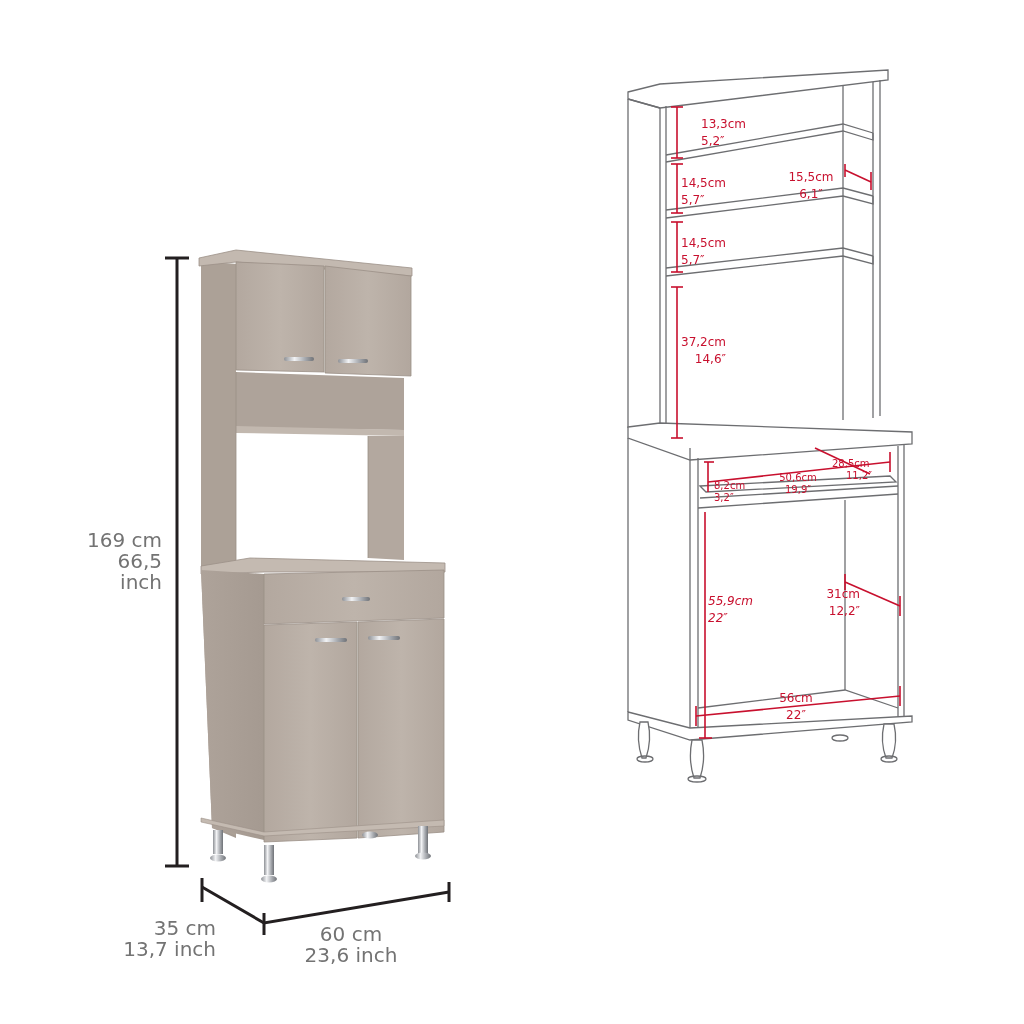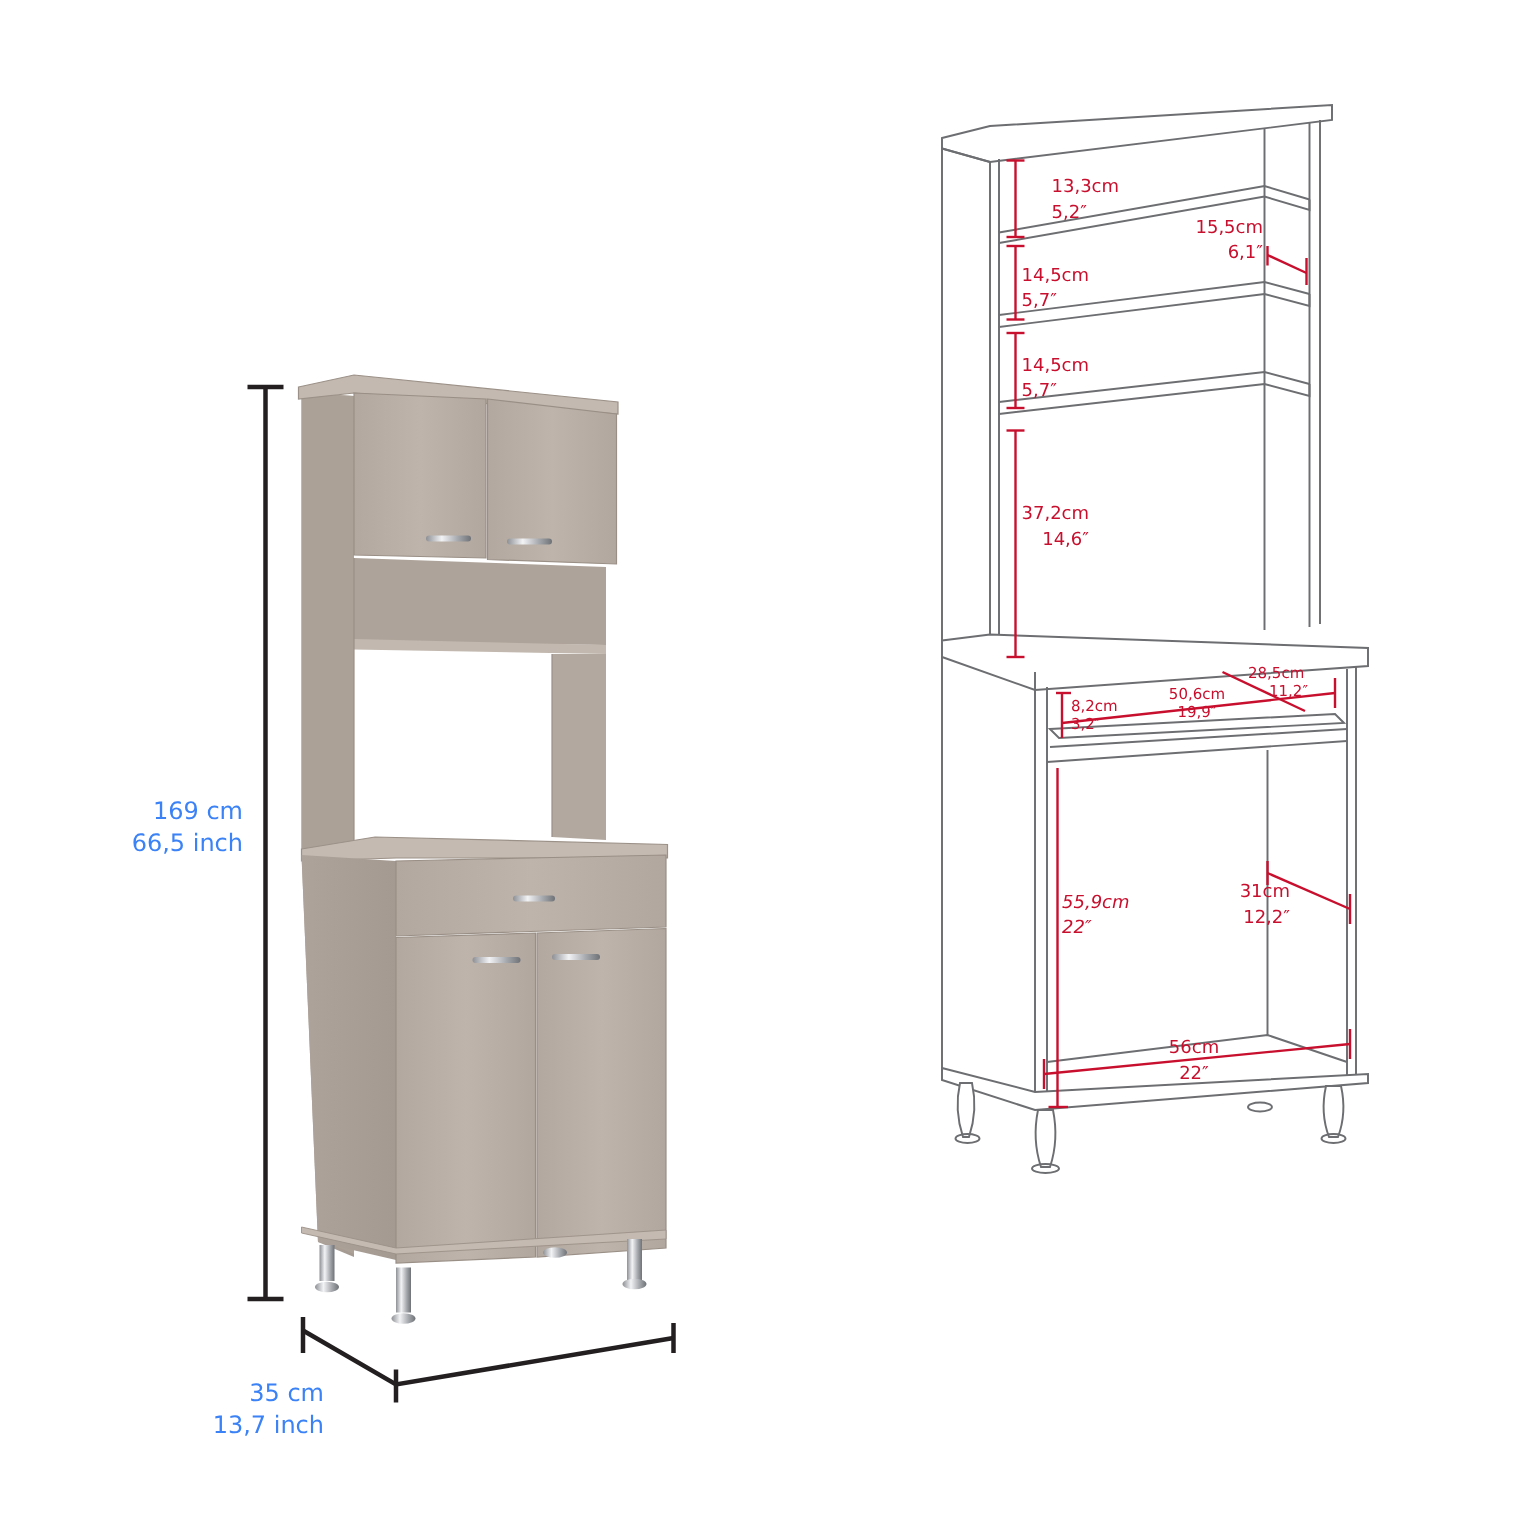--- a/index.html
+++ b/index.html
@@ -1,21 +1,21 @@
 <!DOCTYPE html>
 <html><head>
 <meta charset="utf-8">
 <style>
   html, body { margin:0; padding:0; background:#ffffff; }
   body { width:1024px; height:1024px; position:relative; overflow:hidden; font-family:"DejaVu Sans", sans-serif; }
   .stage { position:absolute; left:0; top:0; width:1024px; height:1024px; }
   svg { position:absolute; left:0; top:0; }
-  .lbl-black { position:absolute; color:#3b82f6; font-family:"DejaVu Sans", sans-serif; font-size:16px; line-height:21px; }
+  .lbl-black { position:absolute; color:#737373; font-family:"DejaVu Sans", sans-serif; font-size:20px; line-height:21px; }
   .lbl-red { position:absolute; color:#c8102e; font-family:"DejaVu Sans", sans-serif; font-size:12px; line-height:17px; white-space:nowrap; }
-  .lbl-red.sm { font-size:10px; line-height:12px; }
+  .lbl-red.sm { font-size:10px; line-height:12px;margin-top:14px; }
   .right { text-align:right; }
   .center { text-align:center; }
 </style>
 </head>
 <body>
 
 <div class="stage">
 
   <svg width="1024" height="1024" viewBox="0 0 1024 1024">
     <defs>
@@ -180,26 +180,30 @@
   </svg>
 
   <div class="lbl-black right" style="left:70px; top:530px; width:92px;">
     <div>169 cm</div>
     <div>66,5 inch</div>
   </div>
   <div class="lbl-black right" style="left:120px; top:918px; width:96px;">
     <div>35 cm</div>
     <div>13,7 inch</div>
   </div>
+  <div class="lbl-black center" style="left:296px; top:924px; width:110px;">
+    <div>60 cm</div>
+    <div>23,6 inch</div>
+  </div>
 
   <div class="lbl-red" style="left:681px; top:116px;margin-left:20px;">
     <div>13,3cm</div>
       <div>5,2″</div>
   </div>
-  <div class="lbl-red right" style="left:780px; top:143px; width:62px;">
+  <div class="lbl-red right" style="left:780px; top:169px; width:62px;text-align:center;">
     <div>15,5cm</div>
       <div>6,1″</div>
   </div>
   <div class="lbl-red" style="left:681px; top:175px;">
     <div>14,5cm</div>
       <div>5,7″</div>
   </div>
   <div class="lbl-red" style="left:681px; top:235px;">
     <div>14,5cm</div>
       <div>5,7″</div>

